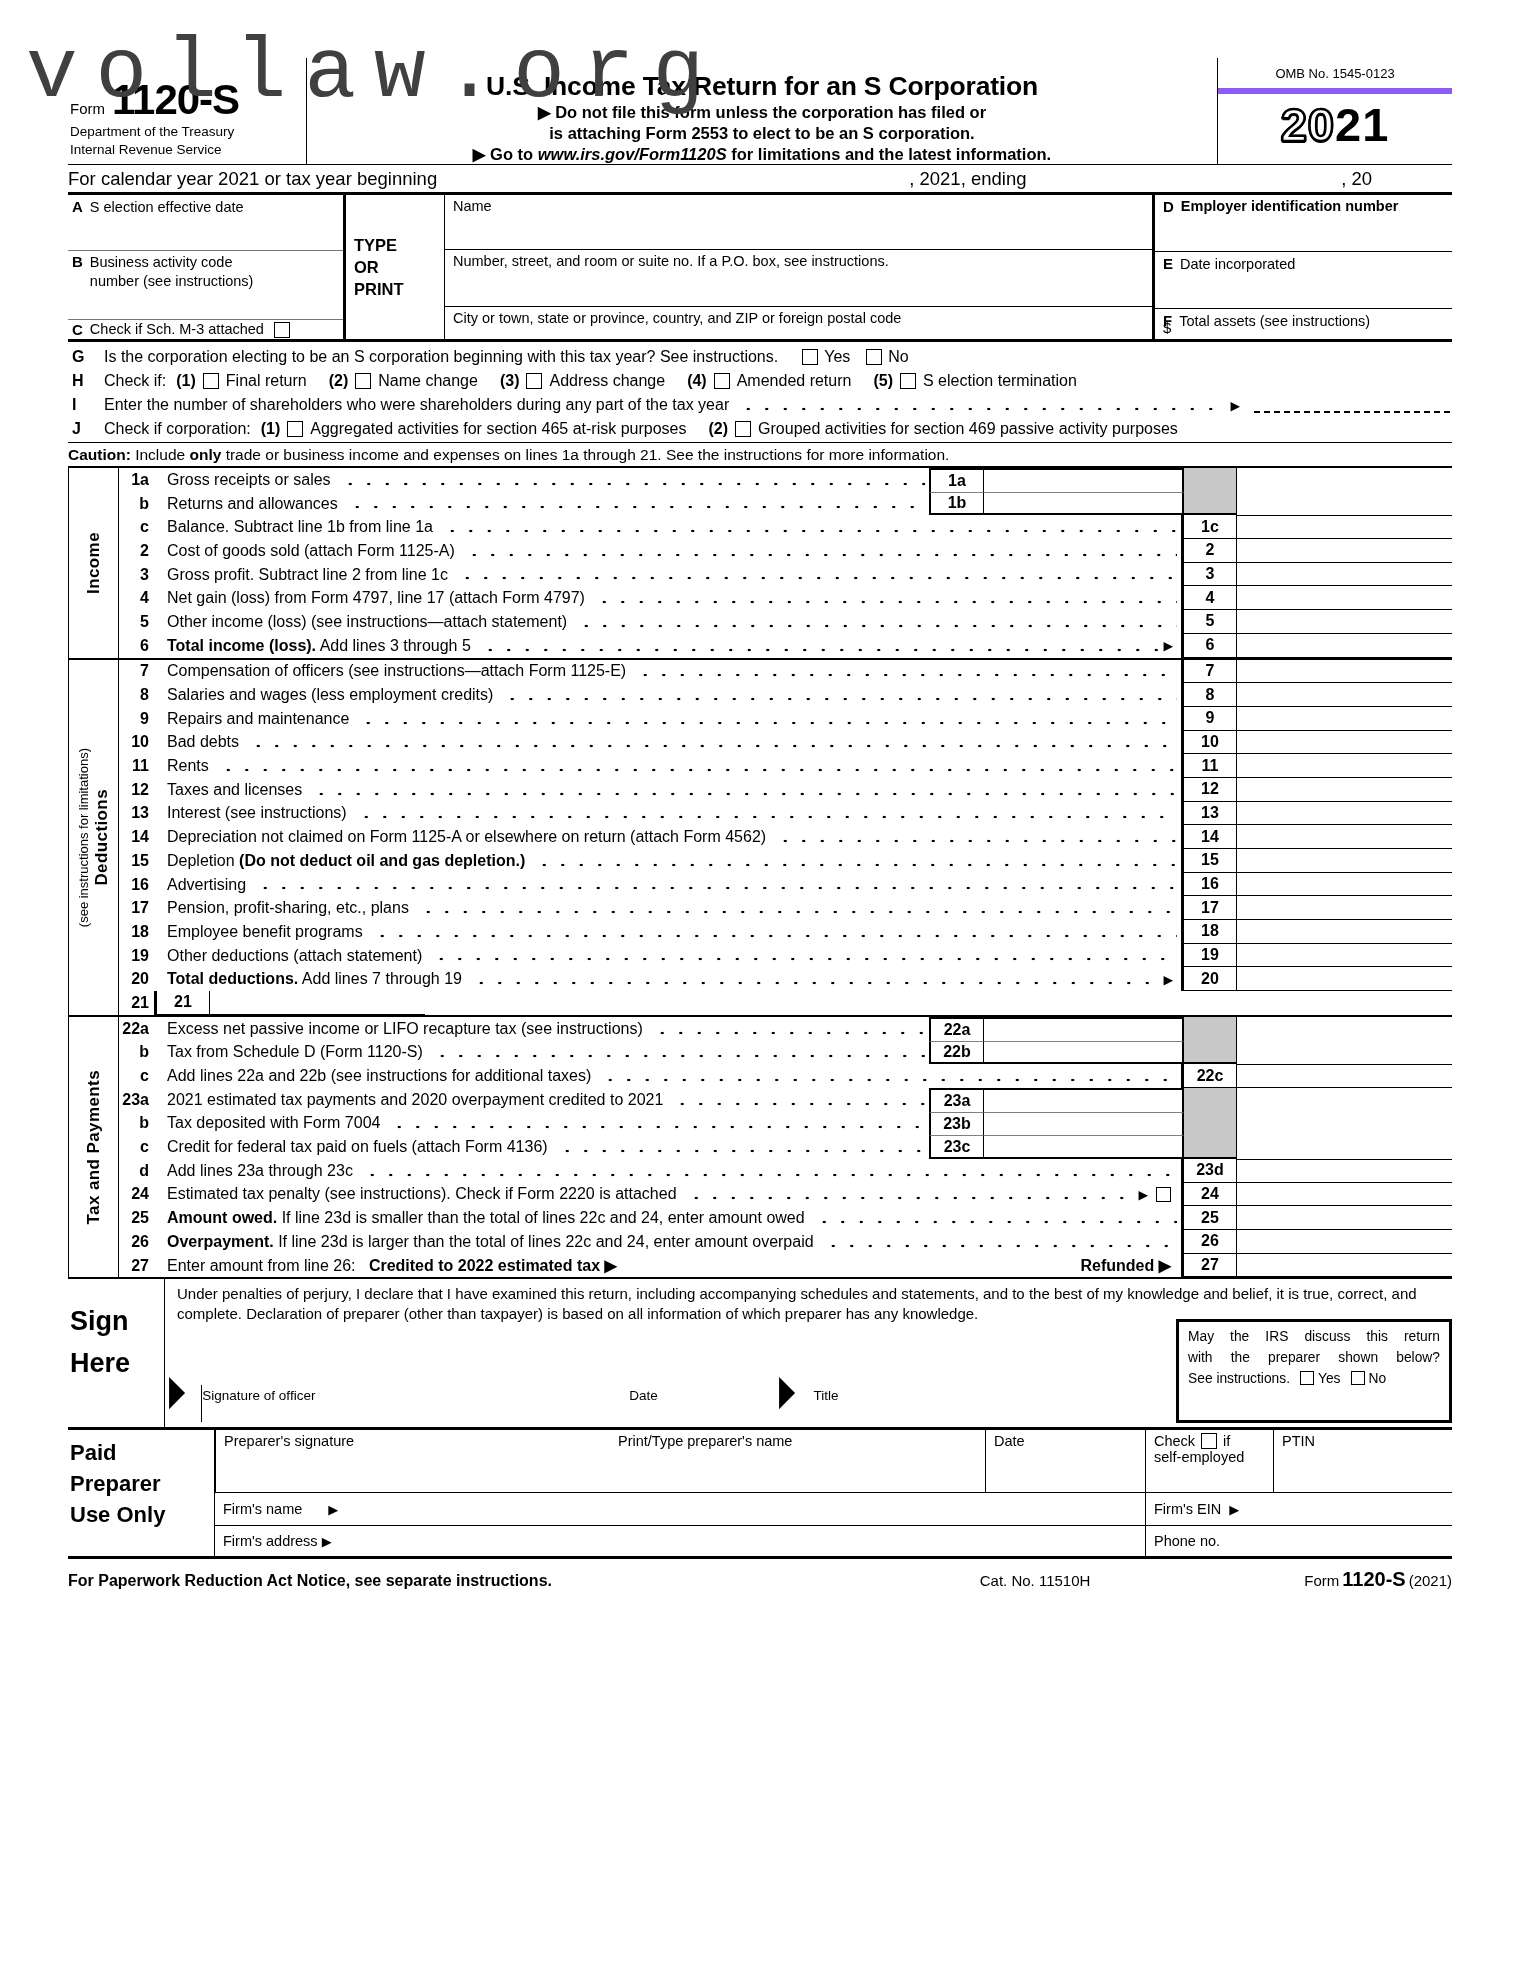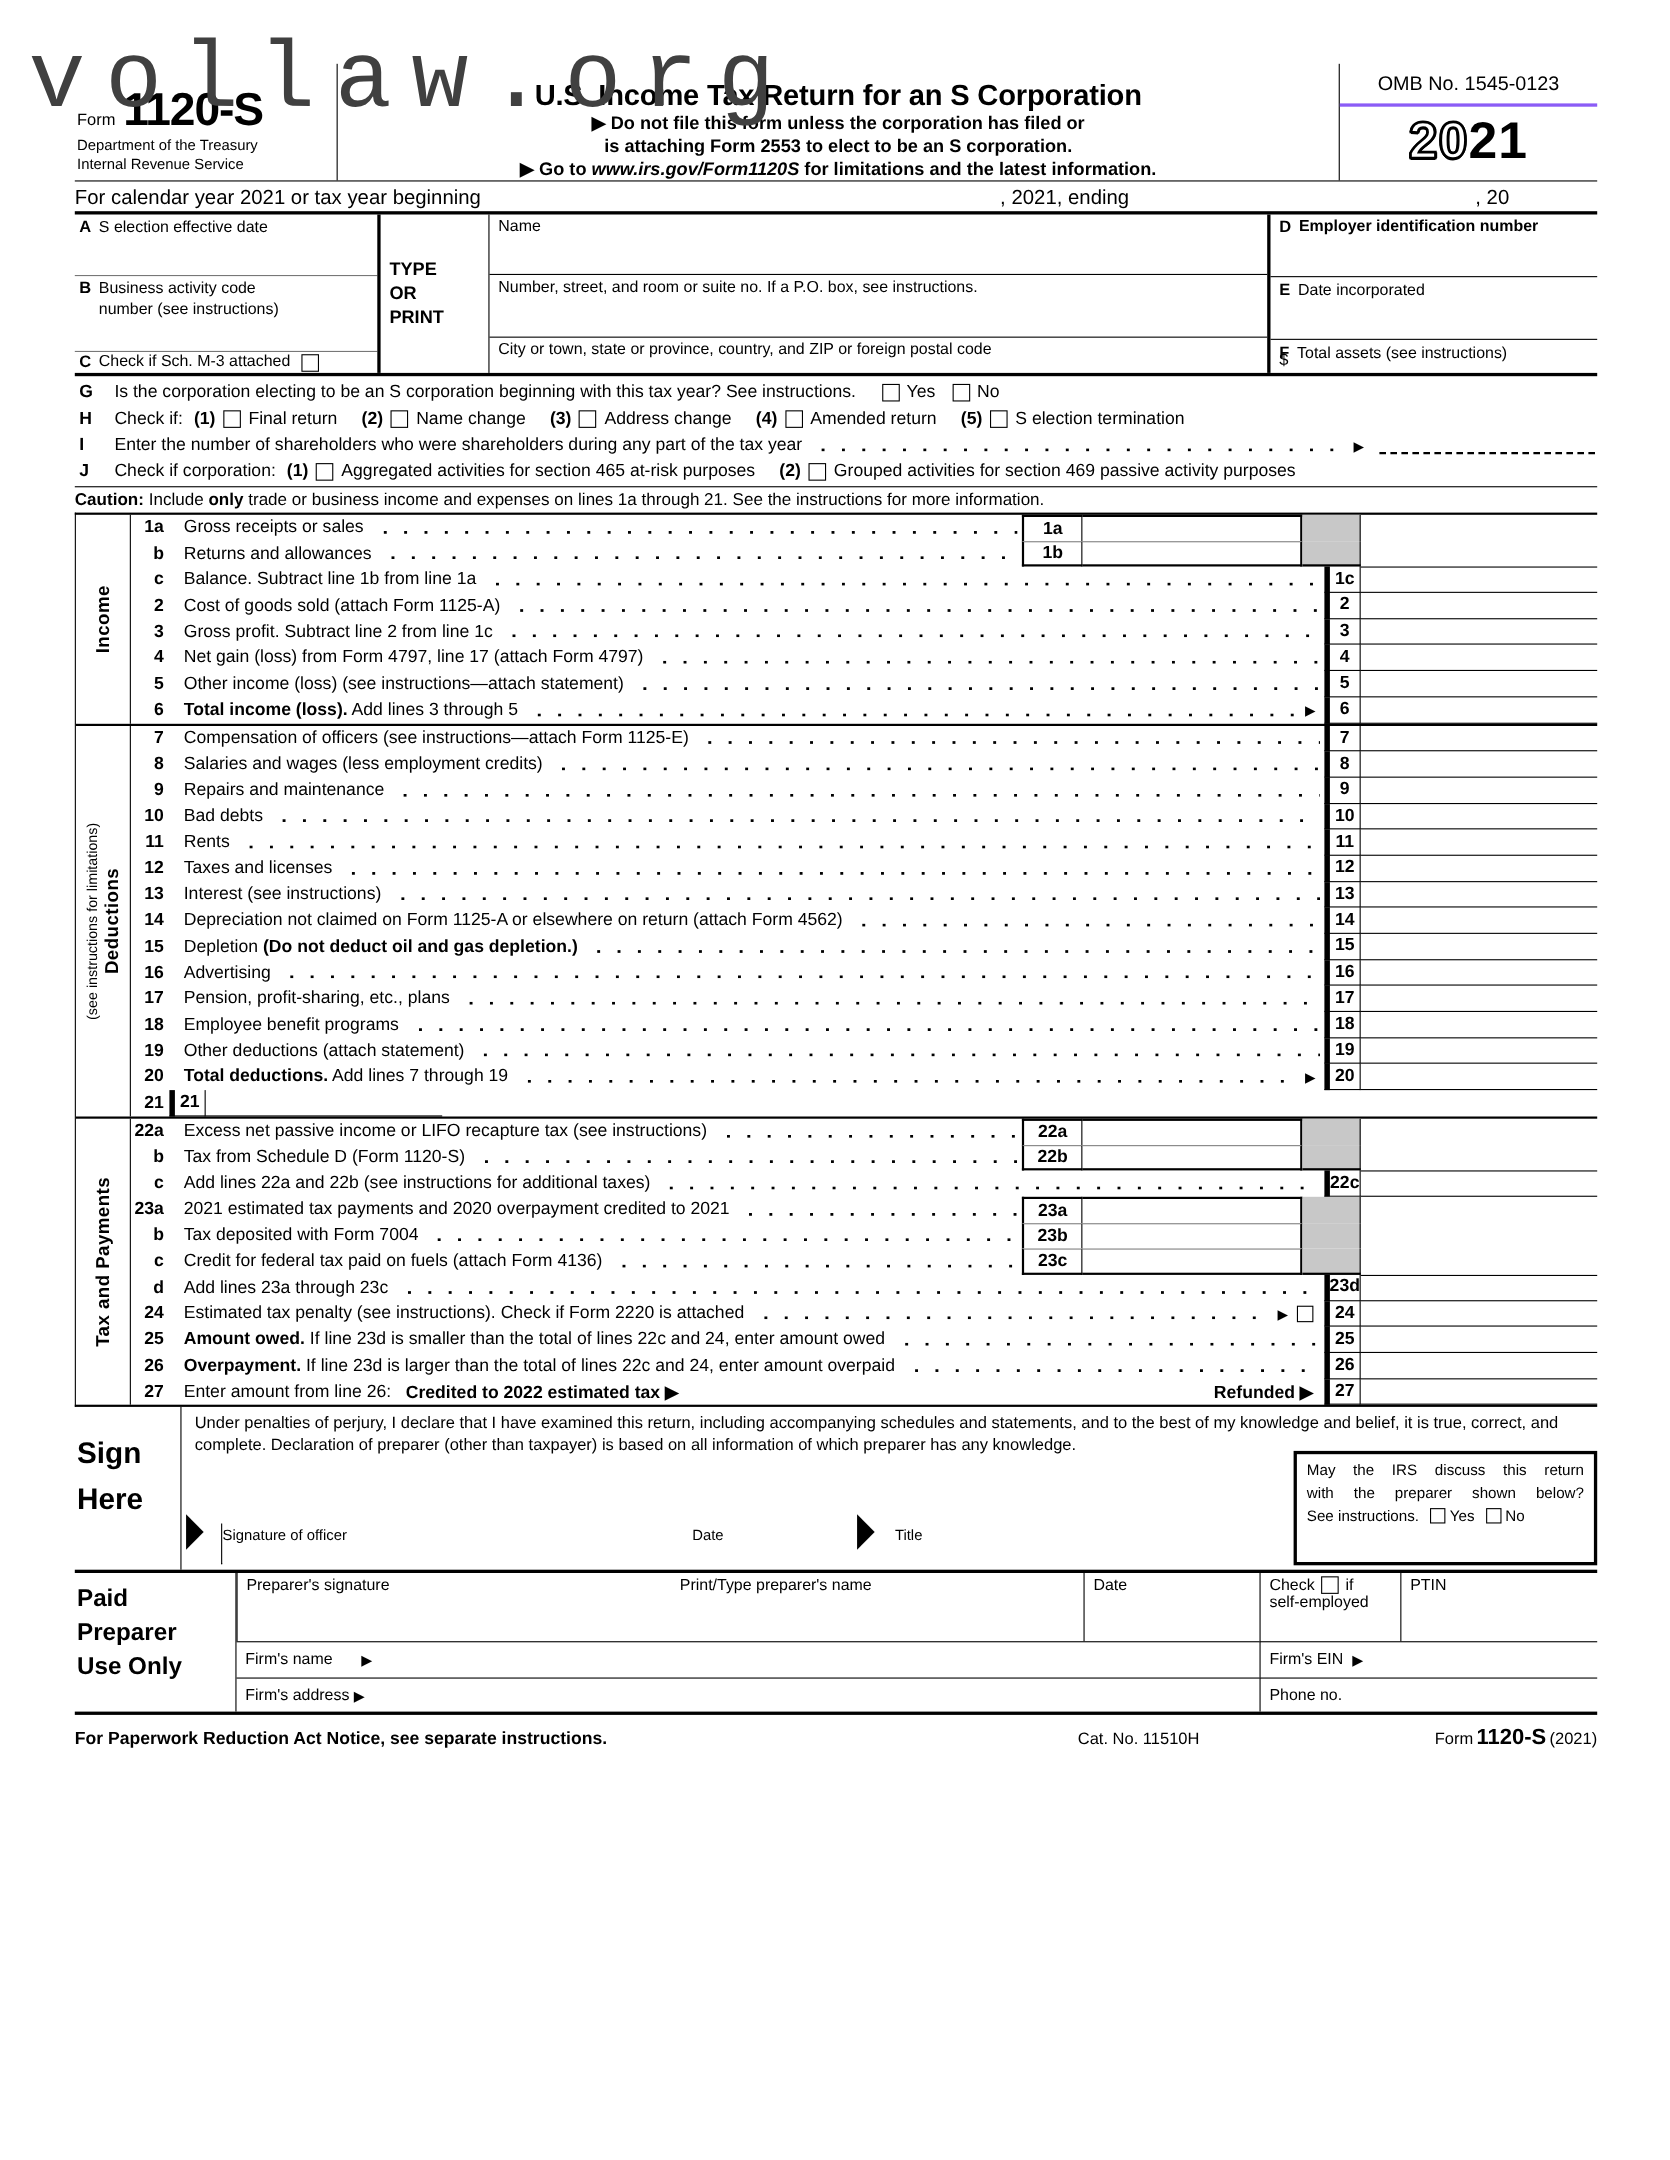--- a/index.html
+++ b/index.html
@@ -14,21 +14,21 @@
   .form-line{position:absolute;left:2px;top:18px;display:flex;align-items:baseline;}
   .form-word{font-size:15px;margin-right:7px;}
   .form-num{font-size:42px;font-weight:bold;letter-spacing:-1px;}
   .dept{position:absolute;left:2px;bottom:5px;font-size:13.5px;line-height:1.32;}
   .hdr-mid{flex:1;text-align:center;}
   .title{font-size:26.5px;font-weight:bold;margin-top:13px;letter-spacing:-0.2px;}
   .sub{font-weight:bold;font-size:16.5px;line-height:1.27;}
   .sub:first-of-type{margin-top:5px;}
   .it{font-style:italic;}
   .hdr-right{width:234px;border-left:1px solid #000;}
-  .omb{font-size:18px;text-align:center;padding:8px 0 7px;border-bottom:3px solid #8b5cf6;}
+  .omb{font-size:13px;text-align:center;padding:8px 0 7px;border-bottom:6px solid #8b5cf6;}
   .yearwrap{font-size:47px;font-weight:bold;text-align:center;margin-top:3px;letter-spacing:1px;}
   .y-out{color:#fff;-webkit-text-stroke:2.4px #000;
     text-shadow:1.5px 0 #000,-1.5px 0 #000,0 1.5px #000,0 -1.5px #000;}
   .y-in{color:#000;}
 
   
   .cal{height:27px;display:flex;align-items:center;font-size:18.5px;}
   .cal .sp1{flex:1.5;}.cal .sp2{flex:1;}.cal .sp3{width:80px;}
   .fill-line{align-self:stretch;}
 
@@ -96,21 +96,21 @@
   .t-desc .cbx{margin-right:10px;}
   .sub-label{width:55px;flex:none;border-left:2px solid #000;border-right:1px solid #000;
     font-weight:bold;display:flex;align-items:center;justify-content:center;box-sizing:border-box;}
   .sub-entry{width:200px;flex:none;border-right:2px solid #000;box-sizing:border-box;}
   .g-start .sub-label,.g-start .sub-entry{border-top:2px solid #000;}
   .g-mid .sub-label,.g-mid .sub-entry,.g-end .sub-label,.g-end .sub-entry{border-top:1px solid #808080;}
   .g-end .sub-label,.g-end .sub-entry{border-bottom:2px solid #000;}
   .t-gray{width:53px;flex:none;background:#c8c8c8;border-right:1px solid #000;box-sizing:border-box;}
   .g-end .t-gray{border-bottom:2px solid #000;}
   .t-blank{width:215px;flex:none;}
-  .t-rightnum{width:33px;flex:none;border-left:5px solid #000000;border-right:1px solid #000;
+  .t-rightnum{width:56px;flex:none;border-left:3px solid #000000;border-right:1px solid #000;
     border-bottom:1px solid #000;font-weight:bold;display:flex;align-items:center;justify-content:center;box-sizing:border-box;}
   .t-amt{width:215px;flex:none;border-bottom:1px solid #000;box-sizing:border-box;}
   .atop .t-amt{border-top:1px solid #000;}
 
   
   .sign{display:flex;border-bottom:3px solid #000;height:148px;}
   .sign-left{width:97px;border-right:1px solid #000;font-weight:bold;font-size:27px;
     line-height:1.55;padding-top:22px;padding-left:2px;box-sizing:border-box;}
   .sign-main{flex:1;position:relative;}
   .perjury{padding:5px 4px 0 12px;font-size:15px;line-height:1.3;}

